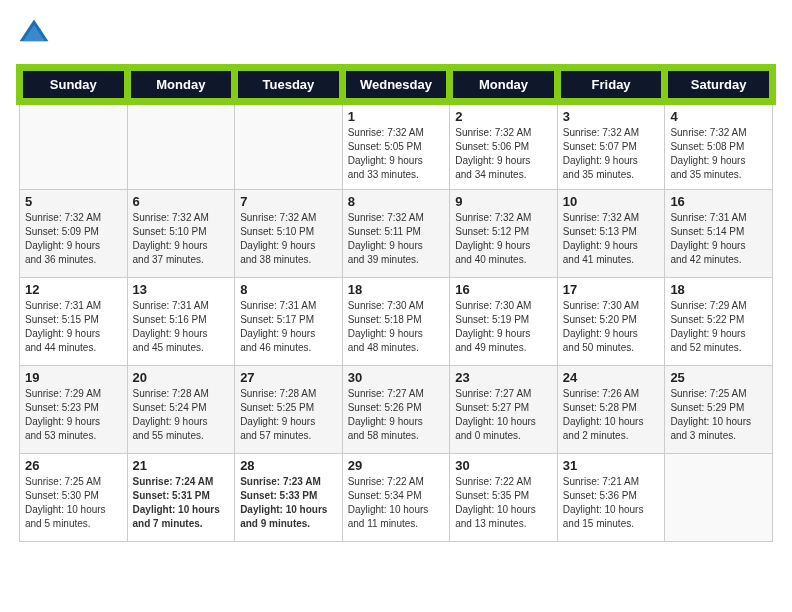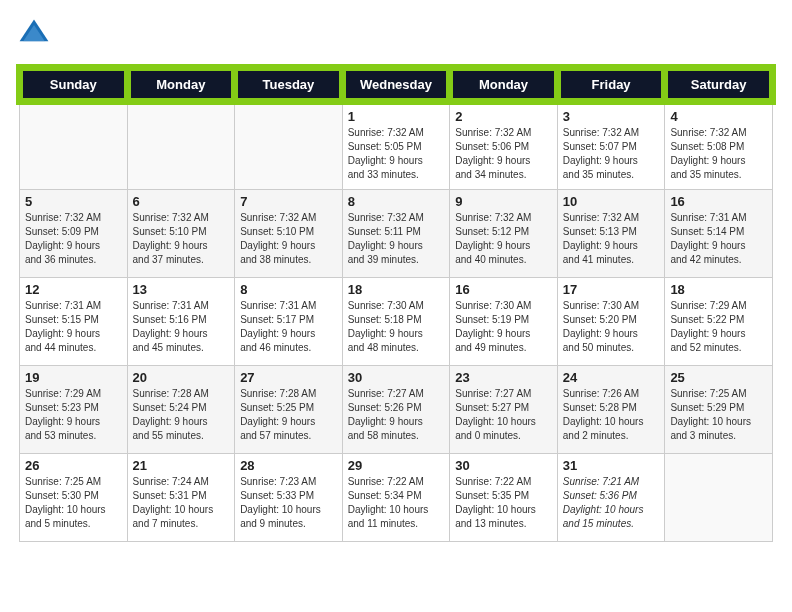--- a/index.html
+++ b/index.html
@@ -321,49 +321,49 @@
       <tr>
         <td>
           <span class="day-number">26</span>
           <div class="day-info" style="white-space: pre-line;">Sunrise: 7:25 AM
 Sunset: 5:30 PM
 Daylight: 10 hours
 and 5 minutes.</div>
         </td>
         <td>
           <span class="day-number">21</span>
-          <div class="day-info" style="white-space: pre-line;">Sunrise: 7:24 AM
+          <div class="day-info" style="white-space: pre-line; font-weight: bold;">Sunrise: 7:24 AM
 Sunset: 5:31 PM
 Daylight: 10 hours
 and 7 minutes.</div>
         </td>
         <td>
           <span class="day-number">28</span>
-          <div class="day-info" style="white-space: pre-line;">Sunrise: 7:23 AM
+          <div class="day-info" style="white-space: pre-line; font-weight: bold;">Sunrise: 7:23 AM
 Sunset: 5:33 PM
 Daylight: 10 hours
 and 9 minutes.</div>
         </td>
         <td>
           <span class="day-number">29</span>
           <div class="day-info" style="white-space: pre-line;">Sunrise: 7:22 AM
 Sunset: 5:34 PM
 Daylight: 10 hours
 and 11 minutes.</div>
         </td>
         <td>
           <span class="day-number">30</span>
           <div class="day-info" style="white-space: pre-line;">Sunrise: 7:22 AM
 Sunset: 5:35 PM
 Daylight: 10 hours
 and 13 minutes.</div>
         </td>
         <td>
           <span class="day-number">31</span>
-          <div class="day-info" style="white-space: pre-line; font-style: italic;">Sunrise: 7:21 AM
+          <div class="day-info" style="white-space: pre-line;">Sunrise: 7:21 AM
 Sunset: 5:36 PM
 Daylight: 10 hours
 and 15 minutes.</div>
         </td>
         <td class="empty-cell"></td>
       </tr>
     </tbody>
 </table>
 
 </body></html>

